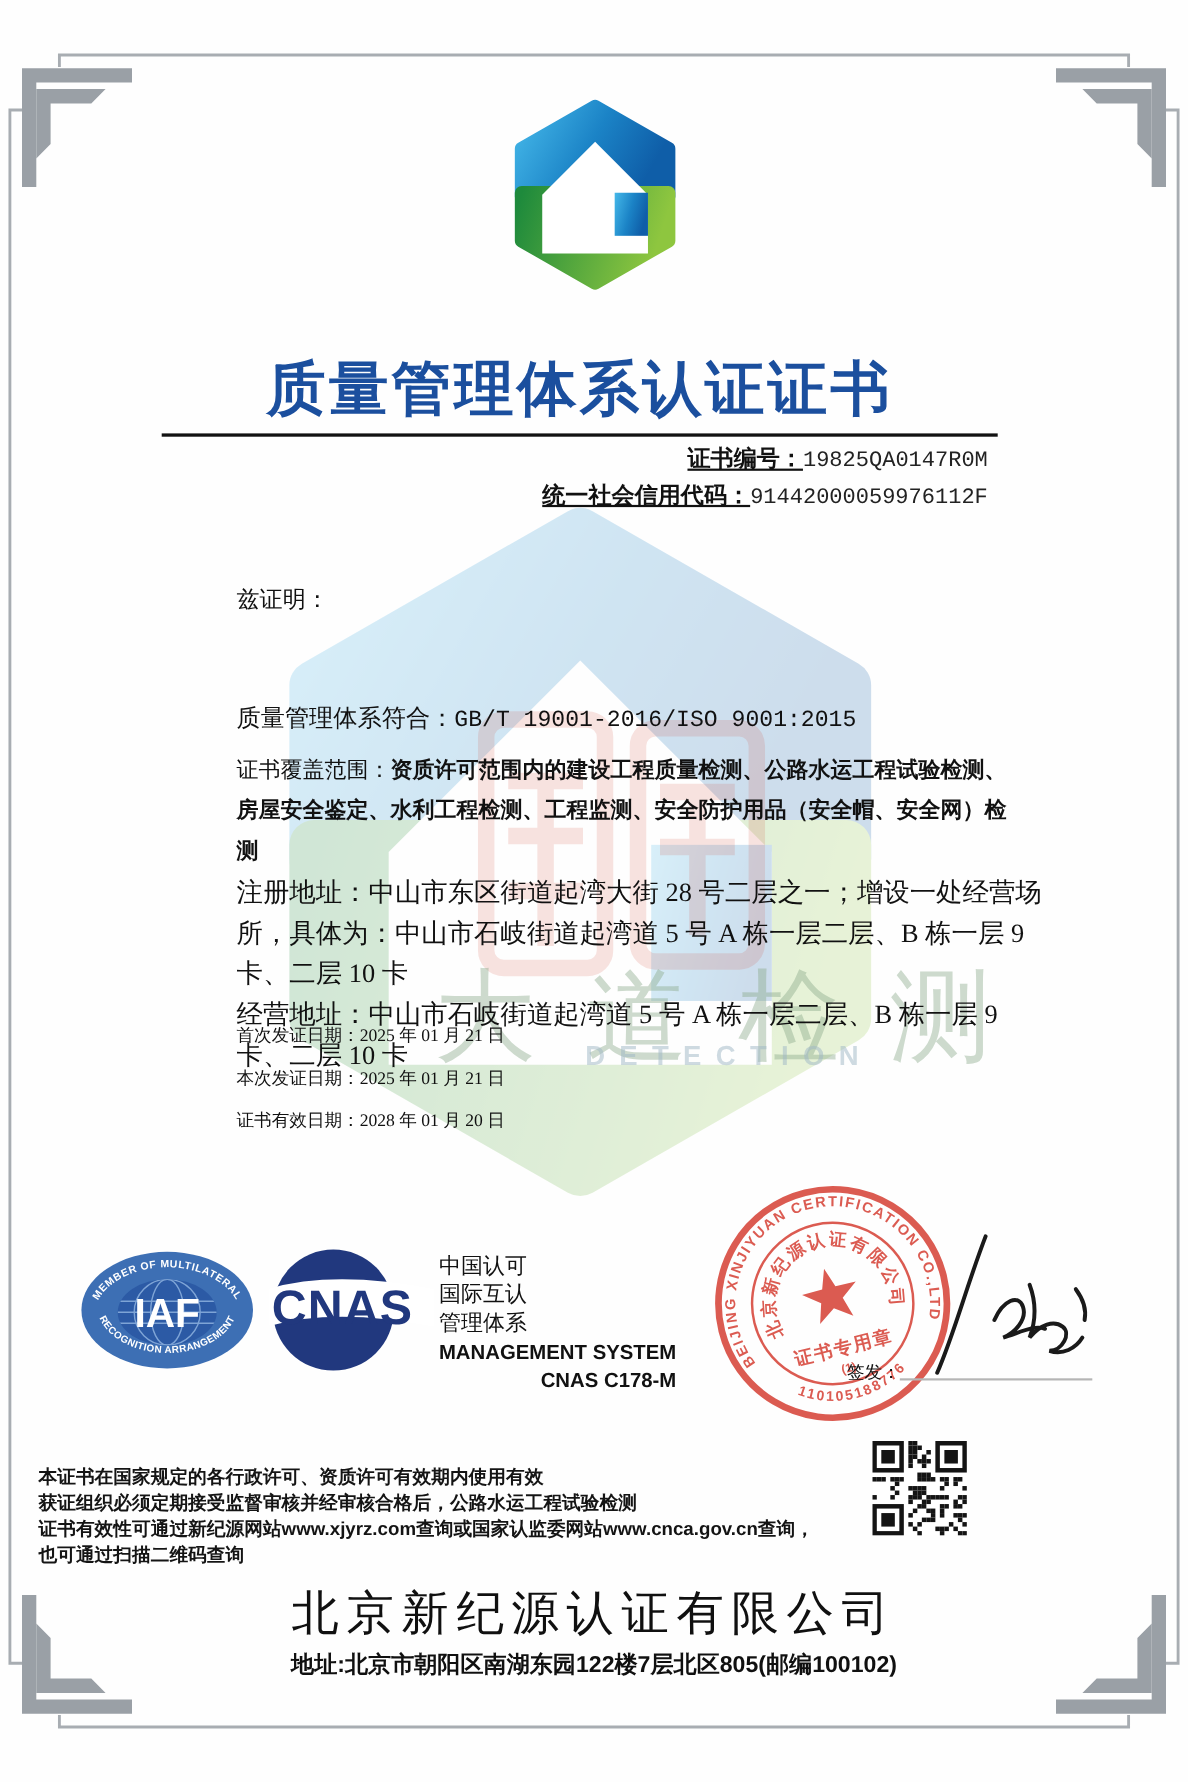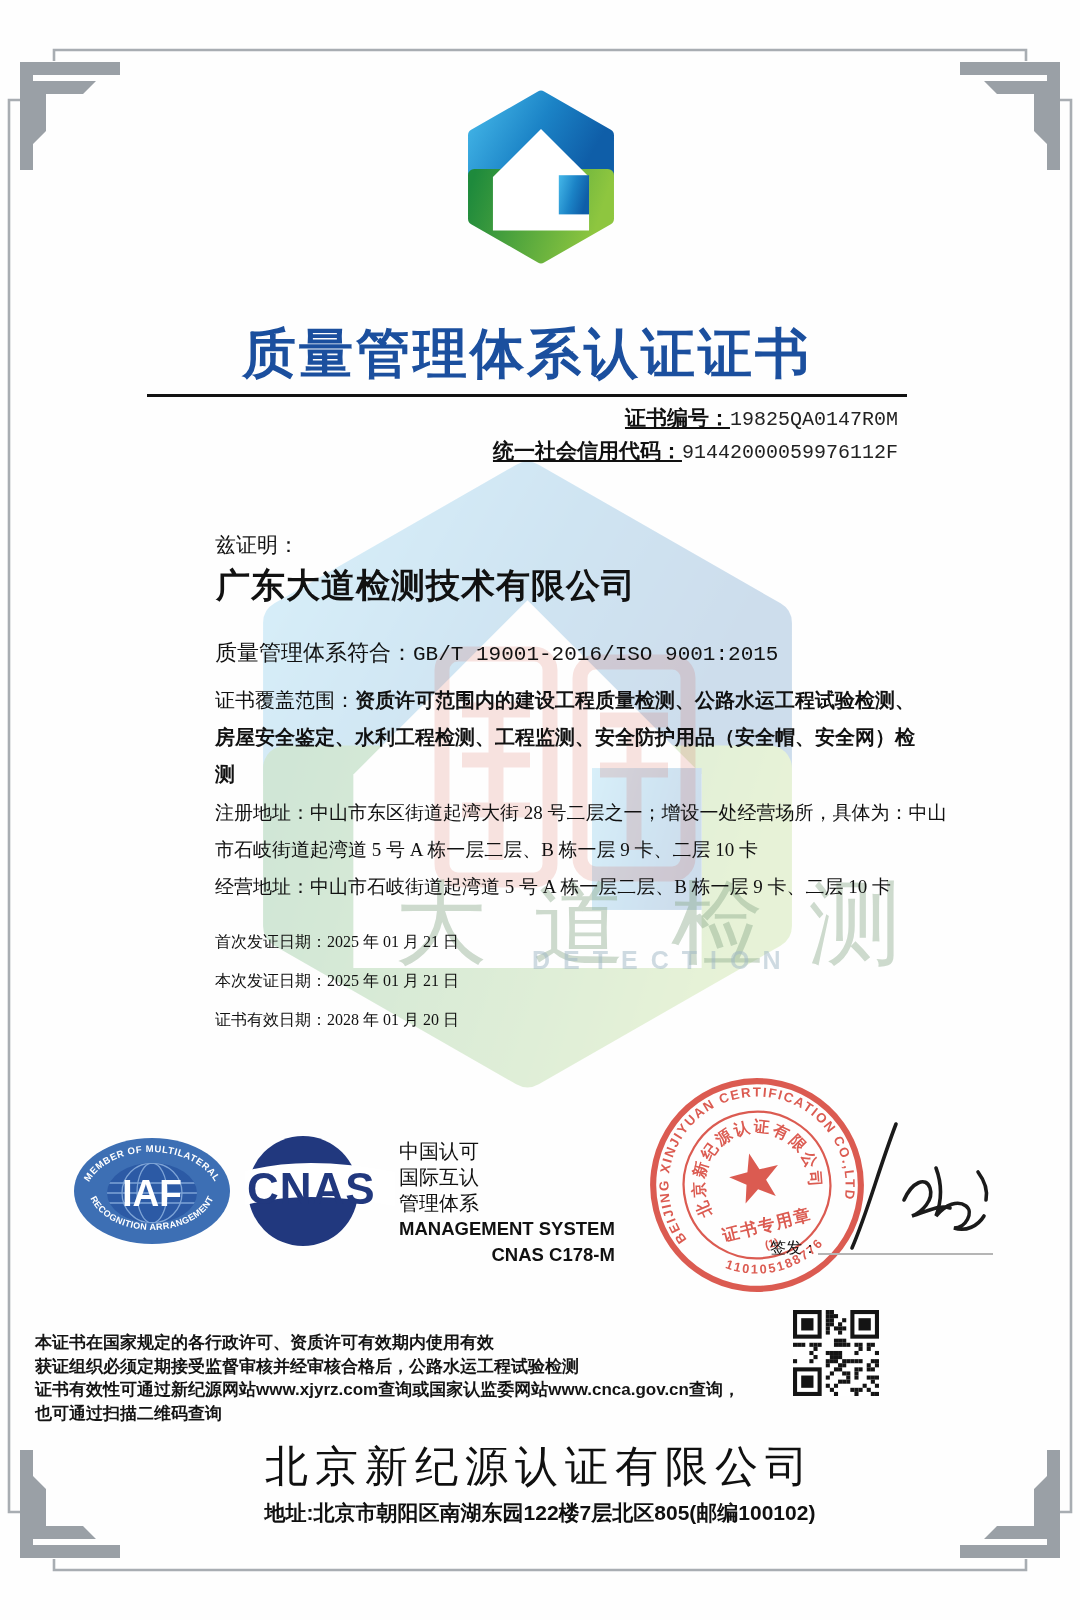--- a/index.html
+++ b/index.html
@@ -12,21 +12,21 @@
   .rule{background:#121212;height:3px;}
   .cert-ids{text-align:right;line-height:31px;}
   .cert-ids .lbl{font-family:"Liberation Sans",sans-serif;font-weight:700;font-size:21px;text-decoration:underline;}
   .cert-ids .val{font-family:"Liberation Mono",monospace;font-size:20px;color:#222;}
   .certify{font-size:21px;}
   .company{font-size:34px;font-weight:700;letter-spacing:1px;}
   .standard{font-size:22px;}
   .standard .mono{font-size:21px;}
   .scope{font-size:20px;line-height:37px;}
   .scope b{font-weight:700;}
-  .addresses{font-size:19px;line-height:37px;}
+  .addresses{font-size:24px;line-height:37px;}
   .dates{font-size:16px;line-height:39px;}
   .acc-text{font-size:20px;line-height:26px;}
   .acc-text .bold-en{font-family:"Liberation Sans",sans-serif;font-weight:700;font-size:18.5px;text-align:right;}
   .sign-line{font-size:16px;font-family:"Liberation Sans",sans-serif;}
   .sign-rule{border-bottom:2px solid #b5b5b5;display:inline-block;width:175px;vertical-align:-2px;}
   .notes{font-family:"Liberation Sans",sans-serif;font-weight:700;font-size:17px;line-height:23.5px;color:#141414;}
   .f-company{font-size:43px;letter-spacing:7px;text-align:center;font-family:"Liberation Sans",sans-serif;color:#101010;}
   .f-address{font-size:21px;font-weight:700;text-align:center;font-family:"Liberation Sans",sans-serif;color:#101010;}
   .wm-text{font-size:92px;font-weight:400;letter-spacing:46px;color:#8aa98a;opacity:.42;
            font-family:"Liberation Sans",sans-serif;white-space:nowrap;}
@@ -96,21 +96,20 @@
     <div>
       <span class="lbl">证书编号：</span><span class="val">19825QA0147R0M</span>
     </div>
     <div>
       <span class="lbl">统一社会信用代码：</span><span class="val">91442000059976112F</span>
     </div>
   </div>
 
   <div class="abs certify" style="left:215px;top:531px;">兹证明：</div>
 
-  <div class="abs company" style="left:216px;top:563px;">广东大道检测技术有限公司</div>
 
   <div class="abs standard" style="left:215px;top:638px;">
     <span>质量管理体系符合：</span><span class="mono">GB/T 19001-2016/ISO 9001:2015</span>
   </div>
 
   <div class="abs scope" style="left:215px;top:682px;width:706px;">
     <span>证书覆盖范围：</span><b>资质许可范围内的建设工程质量检测、公路水运工程试验检测、房屋安全鉴定、水利工程检测、工程监测、安全防护用品（安全帽、安全网）检测</b>
   </div>
 
   <div class="abs addresses" style="left:215px;top:794px;width:734px;">

